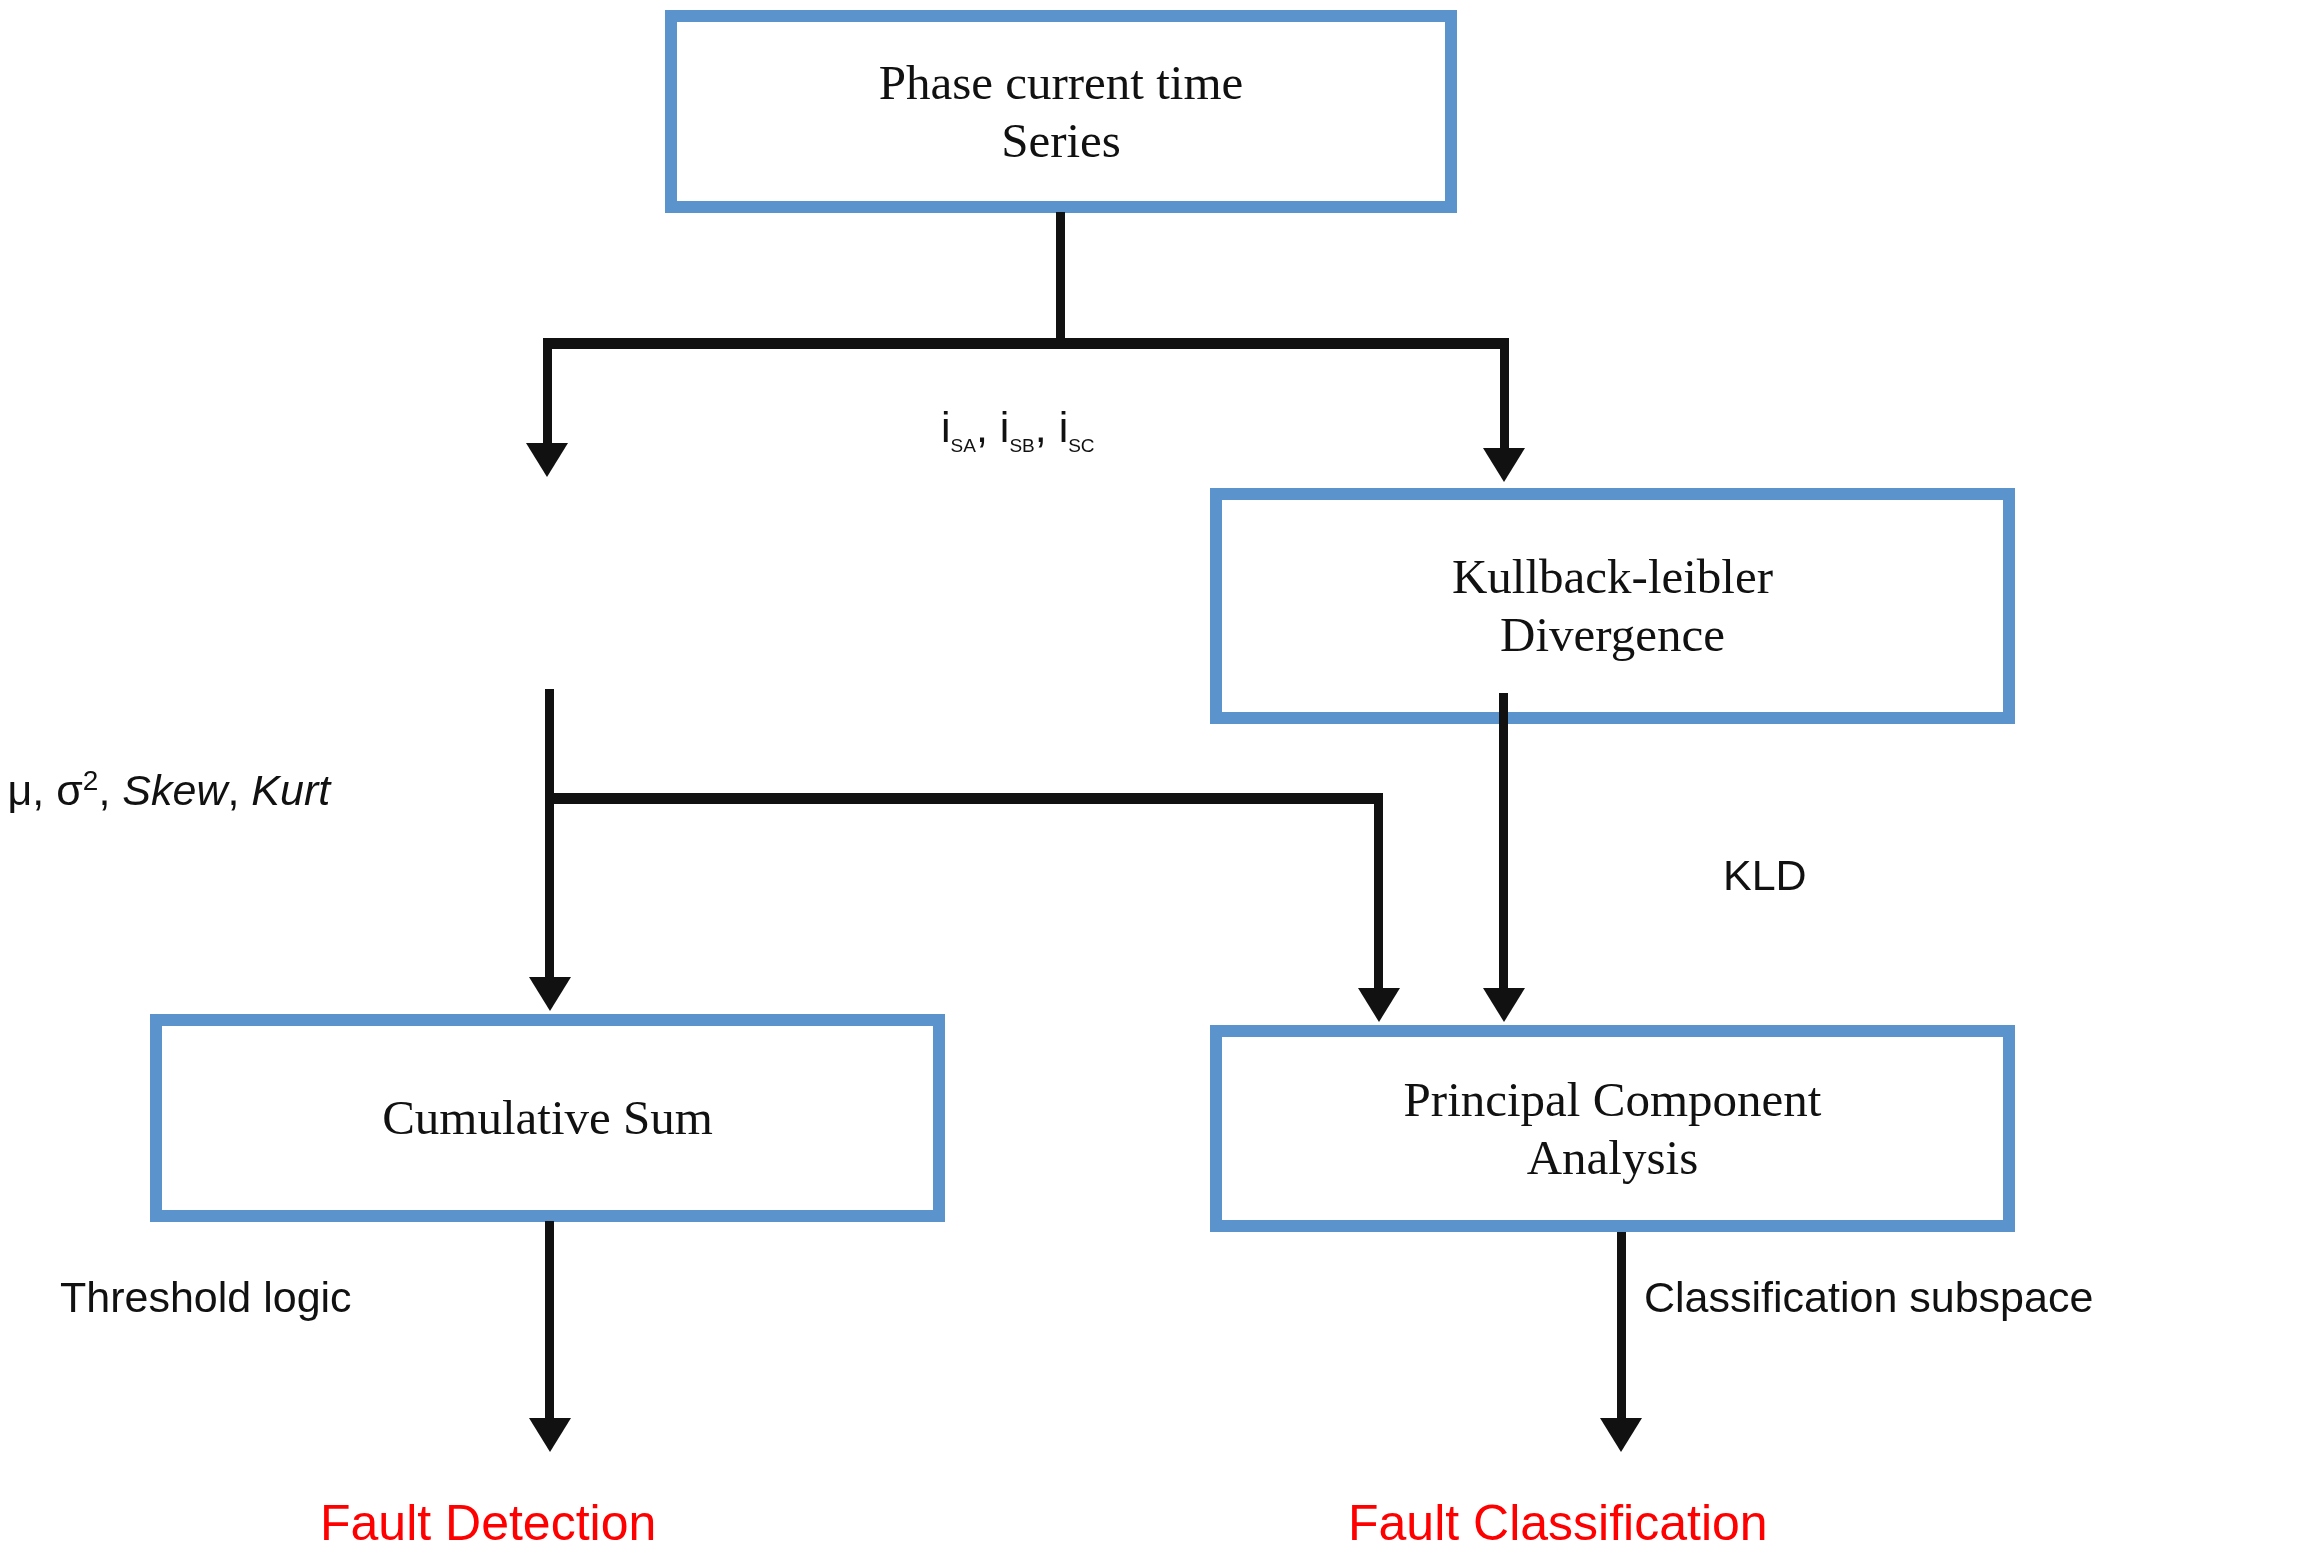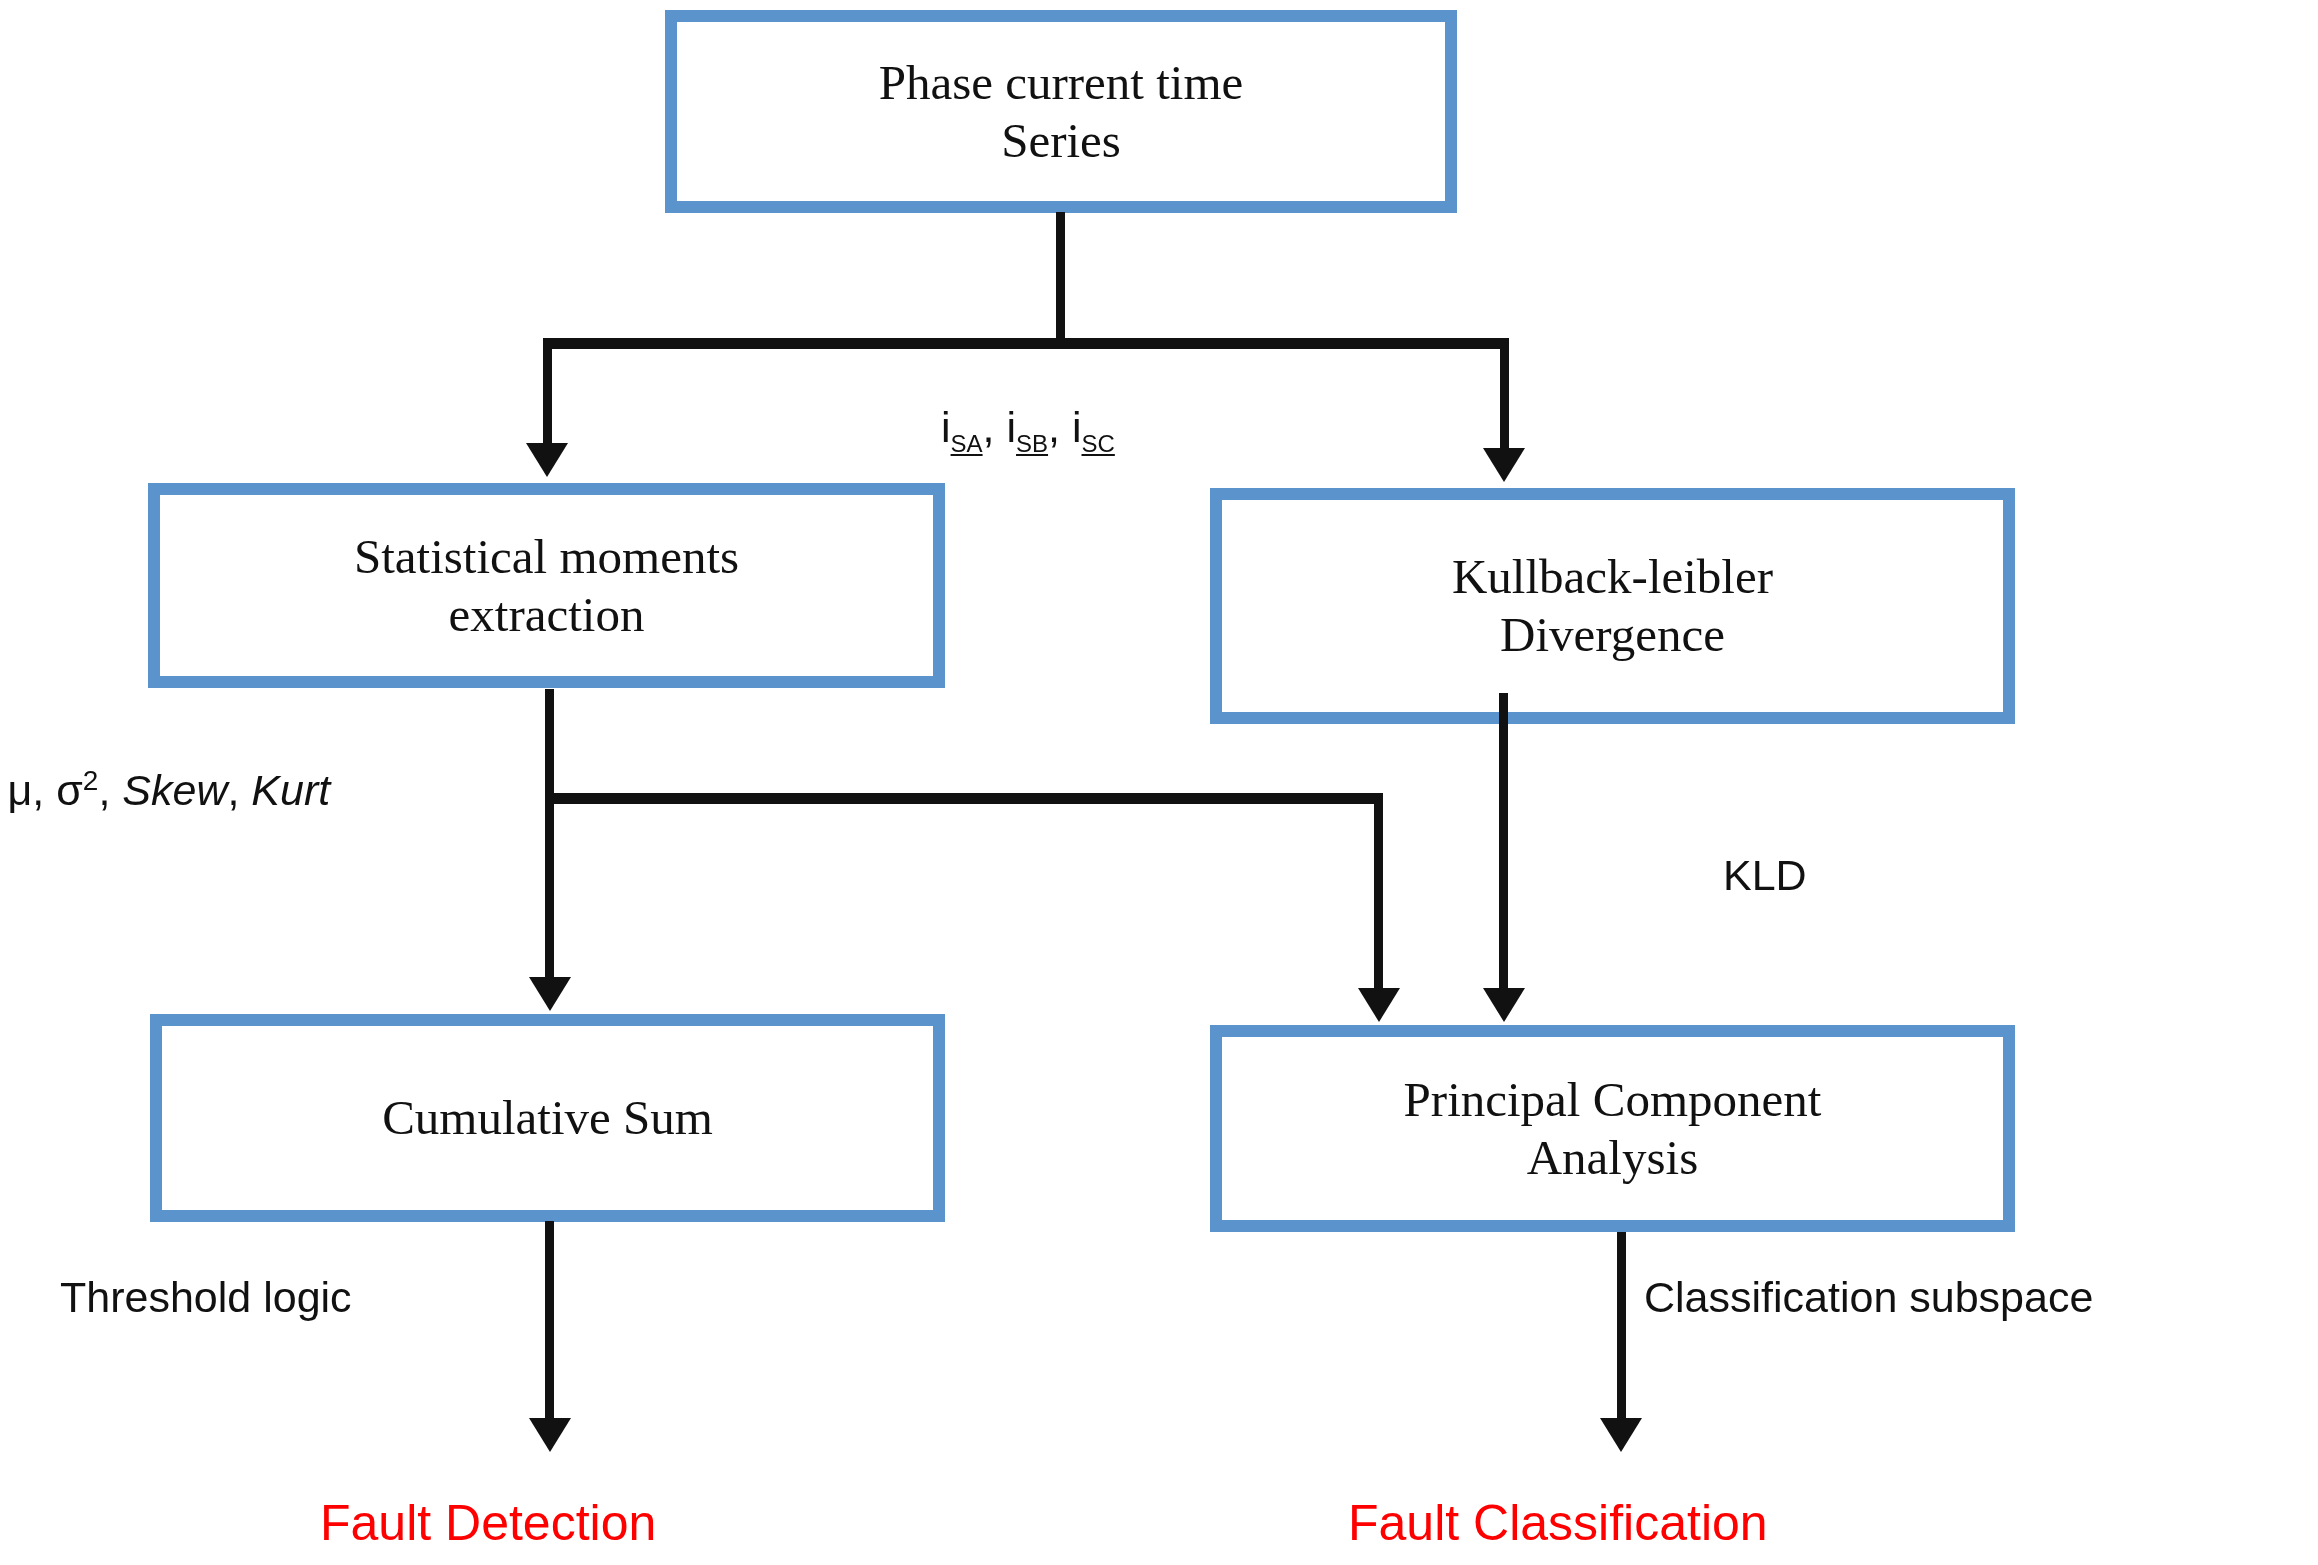--- a/index.html
+++ b/index.html
@@ -28,42 +28,38 @@
   .hline{position:absolute;background:#111111;height:10.7px;}
   .arrowhead{position:absolute;width:0;height:0;
              border-left:21px solid transparent;
              border-right:21px solid transparent;
              border-top:34px solid #111111;}
 
   
   .edge-label{position:absolute;color:#111111;
        font-family:"Liberation Sans","DejaVu Sans",sans-serif;
        font-size:43px;line-height:1;white-space:nowrap;}
-  .edge-label .sub{font-size:24px;vertical-align:sub;text-decoration:underline;}
+  .edge-label .sub{font-size:19px;vertical-align:sub;}
   .edge-label .it{font-style:italic;}
   .edge-label .sup{font-size:28px;vertical-align:super;}
 
   .terminal{position:absolute;color:#FF0000;
        font-family:"Liberation Sans","DejaVu Sans",sans-serif;
        font-size:50px;line-height:1;white-space:nowrap;font-weight:400;}
 </style>
 </head>
 <body>
 
 <div id="canvas">
 
   <div class="node" id="box-source">
     <div class="node-label">Phase current time
 Series</div>
   </div>
 
-  <div class="node" id="box-stats">
-    <div class="node-label">Statistical moments
-extraction</div>
-  </div>
 
   <div class="node" id="box-kld">
     <div class="node-label">Kullback-leibler
 Divergence</div>
   </div>
 
   <div class="node" id="box-pca">
     <div class="node-label">Principal Component
 Analysis</div>
   </div>

